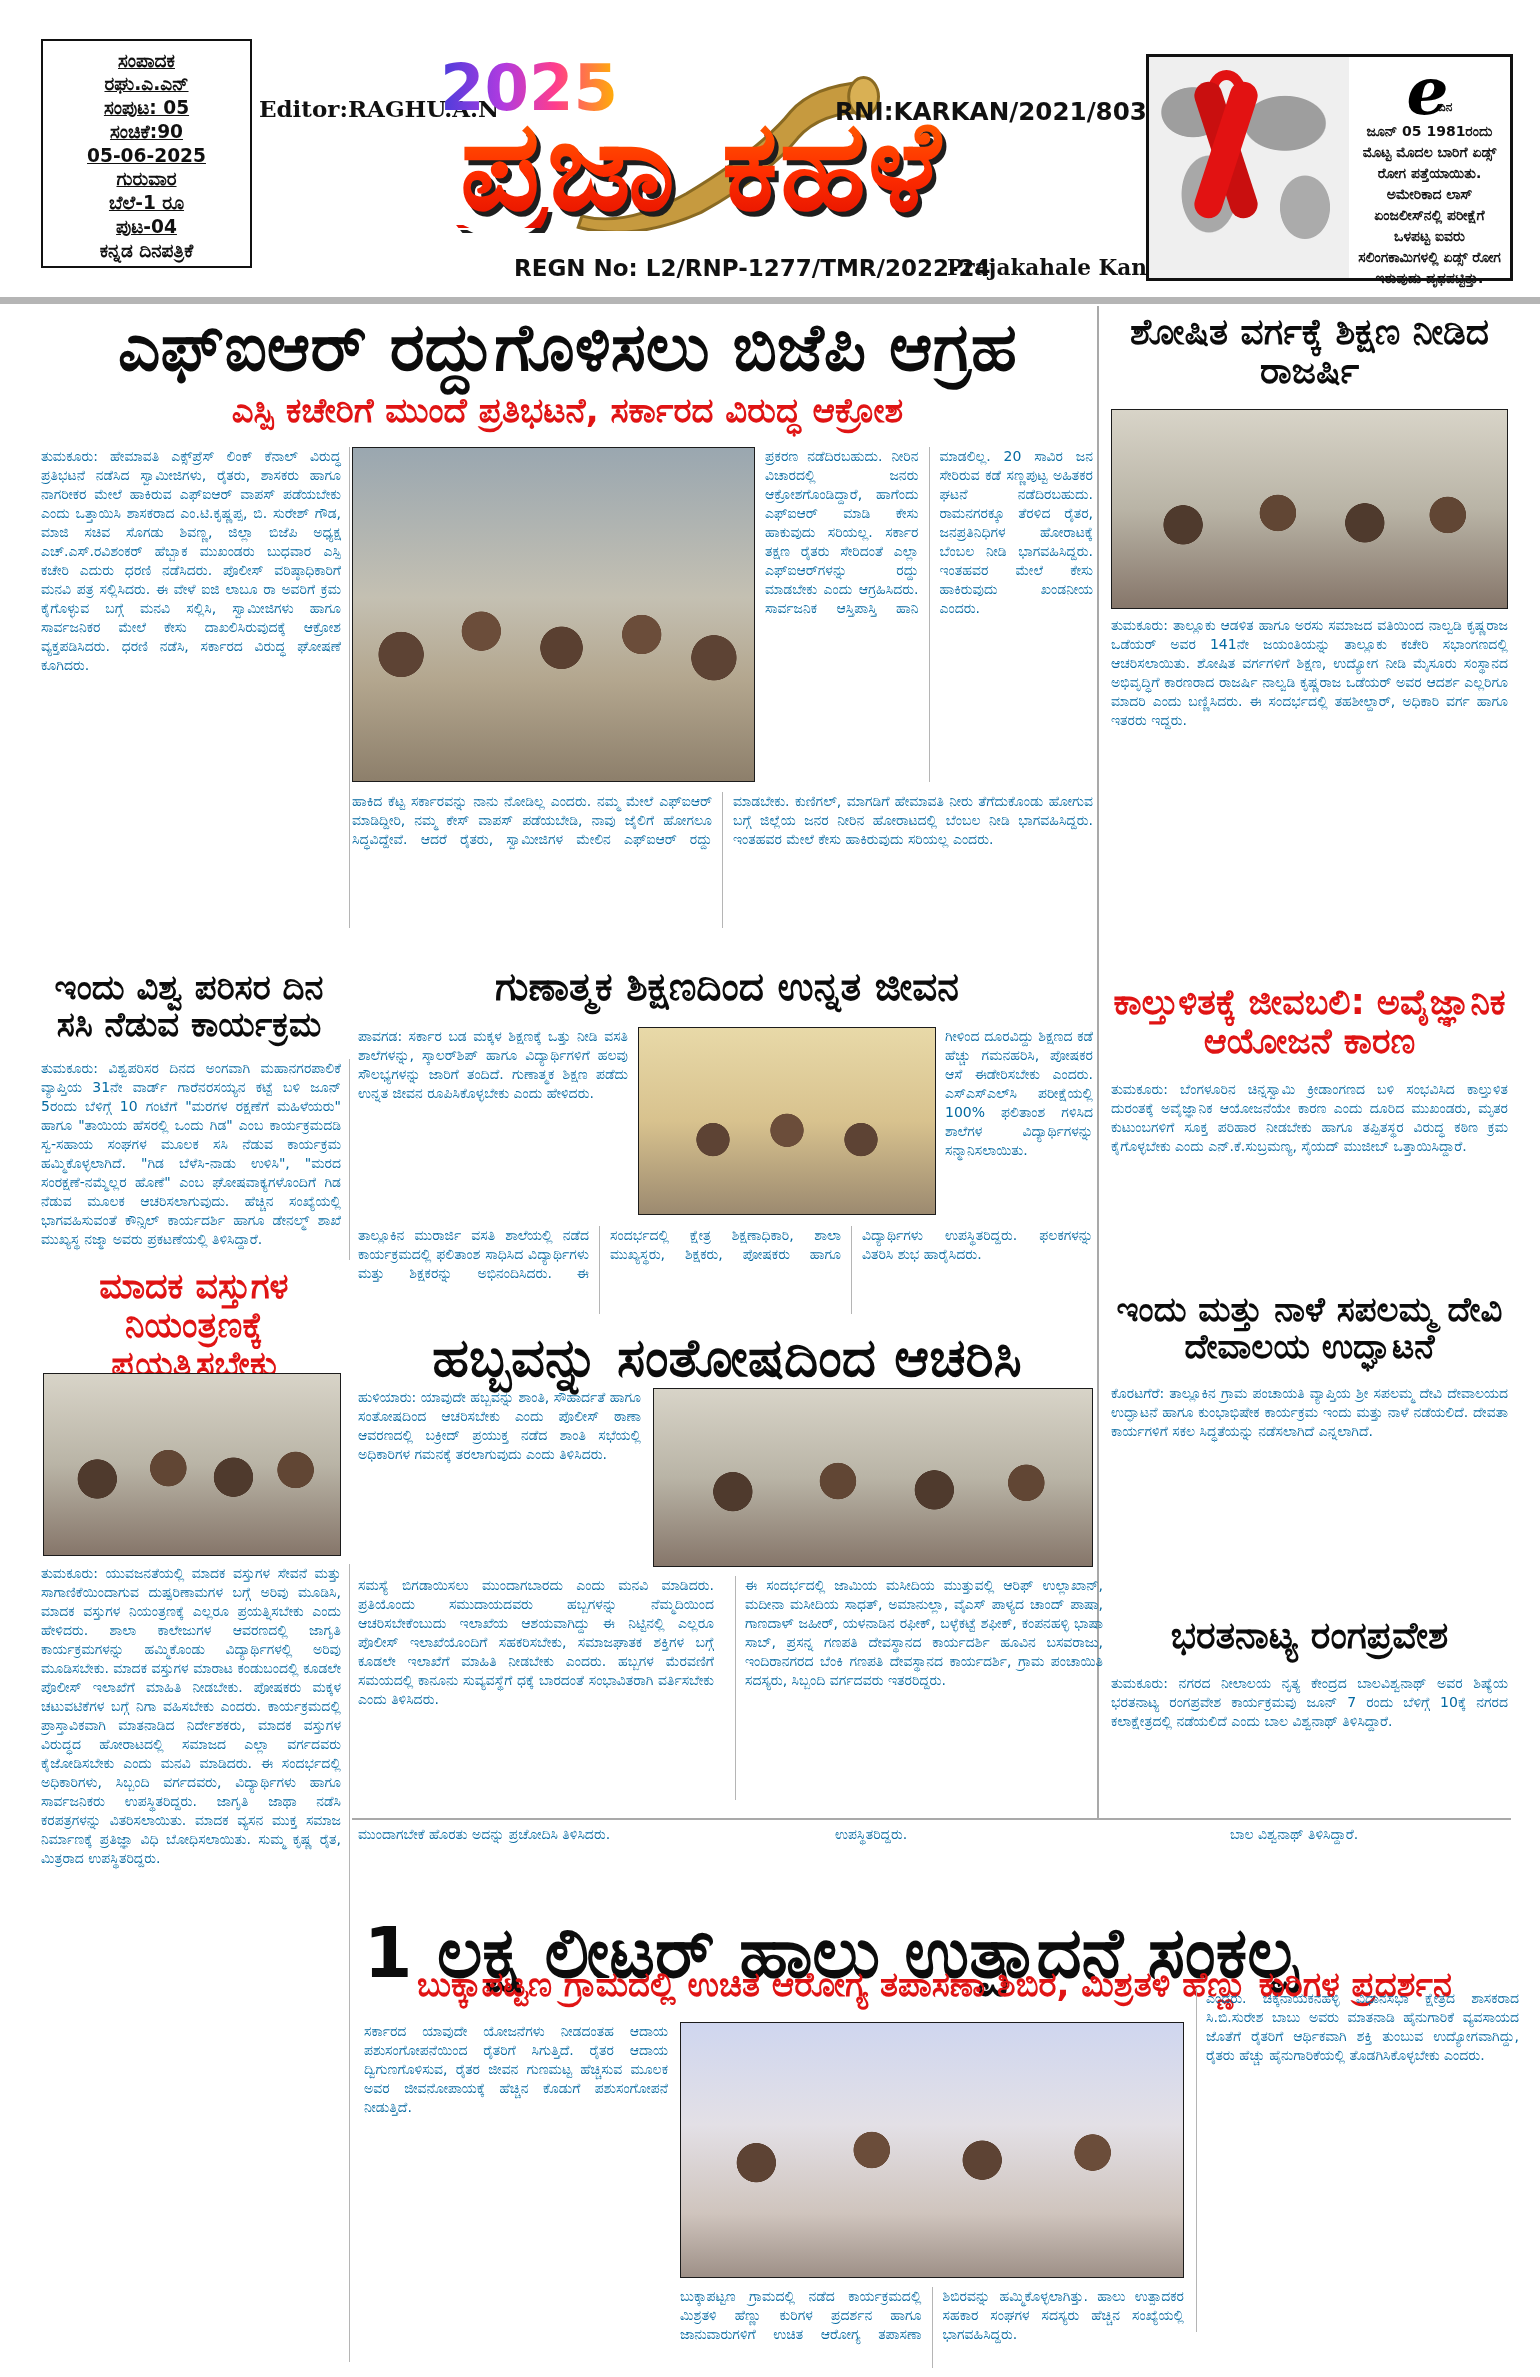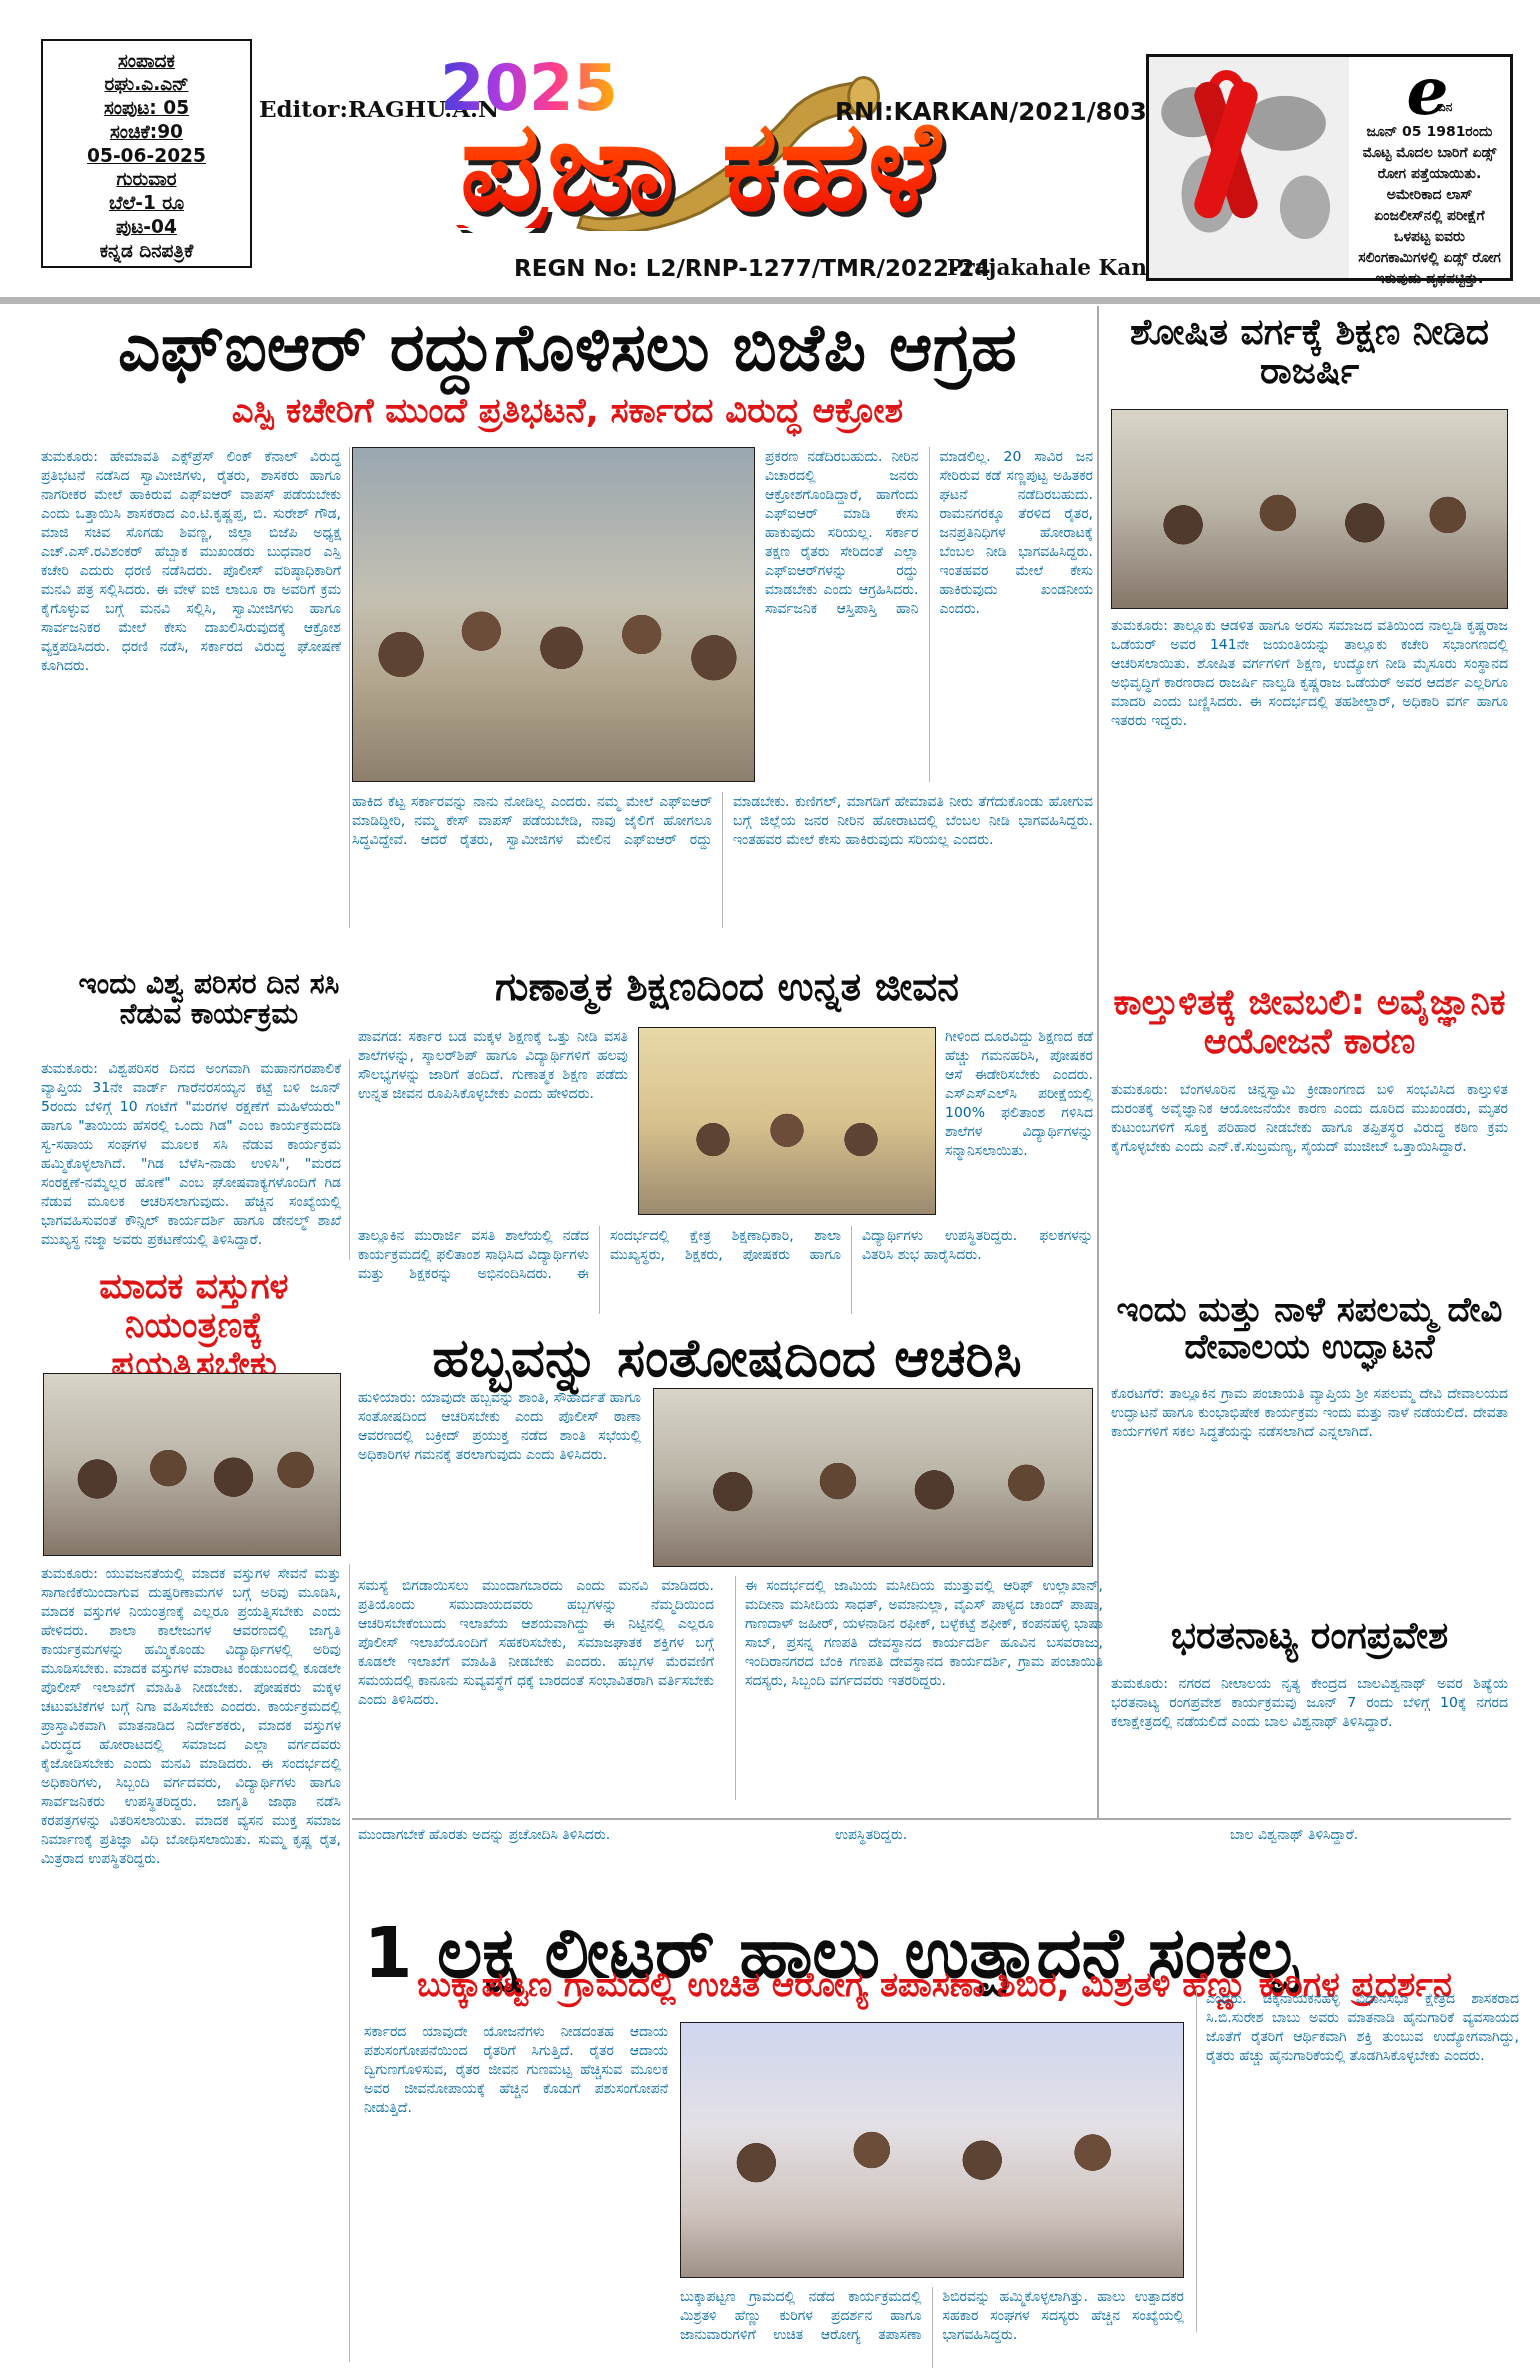--- a/index.html
+++ b/index.html
@@ -126,21 +126,21 @@
   <div class="abs body-text cols2" style="left:765px;top:447px;width:328px;height:335px;">ಪ್ರಕರಣ ನಡೆದಿರಬಹುದು. ನೀರಿನ ವಿಚಾರದಲ್ಲಿ ಜನರು ಆಕ್ರೋಶಗೊಂಡಿದ್ದಾರೆ, ಹಾಗೆಂದು ಎಫ್‌ಐಆರ್ ಮಾಡಿ ಕೇಸು ಹಾಕುವುದು ಸರಿಯಲ್ಲ. ಸರ್ಕಾರ ತಕ್ಷಣ ರೈತರು ಸೇರಿದಂತೆ ಎಲ್ಲಾ ಎಫ್‌ಐಆರ್‌ಗಳನ್ನು ರದ್ದು ಮಾಡಬೇಕು ಎಂದು ಆಗ್ರಹಿಸಿದರು. ಸಾರ್ವಜನಿಕ ಆಸ್ತಿಪಾಸ್ತಿ ಹಾನಿ ಮಾಡಲಿಲ್ಲ. 20 ಸಾವಿರ ಜನ ಸೇರಿರುವ ಕಡೆ ಸಣ್ಣಪುಟ್ಟ ಅಹಿತಕರ ಘಟನೆ ನಡೆದಿರಬಹುದು. ರಾಮನಗರಕ್ಕೂ ತೆರಳಿದ ರೈತರ, ಜನಪ್ರತಿನಿಧಿಗಳ ಹೋರಾಟಕ್ಕೆ ಬೆಂಬಲ ನೀಡಿ ಭಾಗವಹಿಸಿದ್ದರು. ಇಂತಹವರ ಮೇಲೆ ಕೇಸು ಹಾಕಿರುವುದು ಖಂಡನೀಯ ಎಂದರು.</div>
 
   <div class="abs body-text cols2" style="left:352px;top:792px;width:741px;height:136px;">ಹಾಕಿದ ಕೆಟ್ಟ ಸರ್ಕಾರವನ್ನು ನಾನು ನೋಡಿಲ್ಲ ಎಂದರು. ನಮ್ಮ ಮೇಲೆ ಎಫ್‌ಐಆರ್ ಮಾಡಿದ್ದೀರಿ, ನಮ್ಮ ಕೇಸ್ ವಾಪಸ್ ಪಡೆಯಬೇಡಿ, ನಾವು ಜೈಲಿಗೆ ಹೋಗಲೂ ಸಿದ್ಧವಿದ್ದೇವೆ. ಆದರೆ ರೈತರು, ಸ್ವಾಮೀಜಿಗಳ ಮೇಲಿನ ಎಫ್‌ಐಆರ್ ರದ್ದು ಮಾಡಬೇಕು. ಕುಣಿಗಲ್, ಮಾಗಡಿಗೆ ಹೇಮಾವತಿ ನೀರು ತೆಗೆದುಕೊಂಡು ಹೋಗುವ ಬಗ್ಗೆ ಜಿಲ್ಲೆಯ ಜನರ ನೀರಿನ ಹೋರಾಟದಲ್ಲಿ ಬೆಂಬಲ ನೀಡಿ ಭಾಗವಹಿಸಿದ್ದರು. ಇಂತಹವರ ಮೇಲೆ ಕೇಸು ಹಾಕಿರುವುದು ಸರಿಯಲ್ಲ ಎಂದರು.</div>
 
   <div class="abs vrule" style="left:1097px;top:306px;height:1513px;"></div>
 
   <div class="abs headline-black" style="left:1108px;top:313px;width:403px;font-size:36px;">ಶೋಷಿತ ವರ್ಗಕ್ಕೆ ಶಿಕ್ಷಣ ನೀಡಿದ ರಾಜರ್ಷಿ</div>
   <div class="abs photo ph-hall" style="left:1111px;top:409px;width:397px;height:200px;"></div>
   <div class="abs body-text" style="left:1111px;top:616px;width:397px;height:350px;">ತುಮಕೂರು: ತಾಲ್ಲೂಕು ಆಡಳಿತ ಹಾಗೂ ಅರಸು ಸಮಾಜದ ವತಿಯಿಂದ ನಾಲ್ವಡಿ ಕೃಷ್ಣರಾಜ ಒಡೆಯರ್ ಅವರ 141ನೇ ಜಯಂತಿಯನ್ನು ತಾಲ್ಲೂಕು ಕಚೇರಿ ಸಭಾಂಗಣದಲ್ಲಿ ಆಚರಿಸಲಾಯಿತು. ಶೋಷಿತ ವರ್ಗಗಳಿಗೆ ಶಿಕ್ಷಣ, ಉದ್ಯೋಗ ನೀಡಿ ಮೈಸೂರು ಸಂಸ್ಥಾನದ ಅಭಿವೃದ್ಧಿಗೆ ಕಾರಣರಾದ ರಾಜರ್ಷಿ ನಾಲ್ವಡಿ ಕೃಷ್ಣರಾಜ ಒಡೆಯರ್ ಅವರ ಆದರ್ಶ ಎಲ್ಲರಿಗೂ ಮಾದರಿ ಎಂದು ಬಣ್ಣಿಸಿದರು. ಈ ಸಂದರ್ಭದಲ್ಲಿ ತಹಶೀಲ್ದಾರ್, ಅಧಿಕಾರಿ ವರ್ಗ ಹಾಗೂ ಇತರರು ಇದ್ದರು.</div>
 
-  <div class="abs headline-black" style="left:56px;top:969px;width:306px;font-size:28px;">ಇಂದು ವಿಶ್ವ ಪರಿಸರ ದಿನ ಸಸಿ ನೆಡುವ ಕಾರ್ಯಕ್ರಮ</div>
+  <div class="abs headline-black" style="left:36px;top:969px;width:306px;font-size:34px;">ಇಂದು ವಿಶ್ವ ಪರಿಸರ ದಿನ ಸಸಿ ನೆಡುವ ಕಾರ್ಯಕ್ರಮ</div>
   <div class="abs body-text" style="left:41px;top:1059px;width:300px;height:201px;border-right:0.7px solid #b5b5b5;padding-right:7.5px;">ತುಮಕೂರು: ವಿಶ್ವಪರಿಸರ ದಿನದ ಅಂಗವಾಗಿ ಮಹಾನಗರಪಾಲಿಕೆ ವ್ಯಾಪ್ತಿಯ 31ನೇ ವಾರ್ಡ್ ಗಾರೆನರಸಯ್ಯನ ಕಟ್ಟೆ ಬಳಿ ಜೂನ್ 5ರಂದು ಬೆಳಿಗ್ಗೆ 10 ಗಂಟೆಗೆ "ಮರಗಳ ರಕ್ಷಣೆಗೆ ಮಹಿಳೆಯರು" ಹಾಗೂ "ತಾಯಿಯ ಹೆಸರಲ್ಲಿ ಒಂದು ಗಿಡ" ಎಂಬ ಕಾರ್ಯಕ್ರಮದಡಿ ಸ್ವ-ಸಹಾಯ ಸಂಘಗಳ ಮೂಲಕ ಸಸಿ ನೆಡುವ ಕಾರ್ಯಕ್ರಮ ಹಮ್ಮಿಕೊಳ್ಳಲಾಗಿದೆ. "ಗಿಡ ಬೆಳೆಸಿ-ನಾಡು ಉಳಿಸಿ", "ಮರದ ಸಂರಕ್ಷಣೆ-ನಮ್ಮೆಲ್ಲರ ಹೊಣೆ" ಎಂಬ ಘೋಷವಾಕ್ಯಗಳೊಂದಿಗೆ ಗಿಡ ನೆಡುವ ಮೂಲಕ ಆಚರಿಸಲಾಗುವುದು. ಹೆಚ್ಚಿನ ಸಂಖ್ಯೆಯಲ್ಲಿ ಭಾಗವಹಿಸುವಂತೆ ಕೌನ್ಸಿಲ್ ಕಾರ್ಯದರ್ಶಿ ಹಾಗೂ ಡೇನಲ್ಮ್ ಶಾಖೆ ಮುಖ್ಯಸ್ಥ ನಜ್ಮಾ ಅವರು ಪ್ರಕಟಣೆಯಲ್ಲಿ ತಿಳಿಸಿದ್ದಾರೆ.</div>
 
   <div class="abs headline-black" style="left:358px;top:966px;width:738px;font-size:39px;">ಗುಣಾತ್ಮಕ ಶಿಕ್ಷಣದಿಂದ ಉನ್ನತ ಜೀವನ</div>
 
   <div class="abs body-text" style="left:358px;top:1027px;width:270px;height:192px;">ಪಾವಗಡ: ಸರ್ಕಾರ ಬಡ ಮಕ್ಕಳ ಶಿಕ್ಷಣಕ್ಕೆ ಒತ್ತು ನೀಡಿ ವಸತಿ ಶಾಲೆಗಳನ್ನು, ಸ್ಕಾಲರ್‌ಶಿಪ್ ಹಾಗೂ ವಿದ್ಯಾರ್ಥಿಗಳಿಗೆ ಹಲವು ಸೌಲಭ್ಯಗಳನ್ನು ಜಾರಿಗೆ ತಂದಿದೆ. ಗುಣಾತ್ಮಕ ಶಿಕ್ಷಣ ಪಡೆದು ಉನ್ನತ ಜೀವನ ರೂಪಿಸಿಕೊಳ್ಳಬೇಕು ಎಂದು ಹೇಳಿದರು.</div>
   <div class="abs photo ph-stage" style="left:638px;top:1027px;width:298px;height:188px;"></div>
   <div class="abs body-text" style="left:945px;top:1027px;width:148px;height:192px;">ಗೀಳಿಂದ ದೂರವಿದ್ದು ಶಿಕ್ಷಣದ ಕಡೆ ಹೆಚ್ಚು ಗಮನಹರಿಸಿ, ಪೋಷಕರ ಆಸೆ ಈಡೇರಿಸಬೇಕು ಎಂದರು. ಎಸ್‌ಎಸ್‌ಎಲ್‌ಸಿ ಪರೀಕ್ಷೆಯಲ್ಲಿ 100% ಫಲಿತಾಂಶ ಗಳಿಸಿದ ಶಾಲೆಗಳ ವಿದ್ಯಾರ್ಥಿಗಳನ್ನು ಸನ್ಮಾನಿಸಲಾಯಿತು.</div>
   <div class="abs body-text cols3" style="left:358px;top:1226px;width:735px;height:88px;">ತಾಲ್ಲೂಕಿನ ಮುರಾರ್ಜಿ ವಸತಿ ಶಾಲೆಯಲ್ಲಿ ನಡೆದ ಕಾರ್ಯಕ್ರಮದಲ್ಲಿ ಫಲಿತಾಂಶ ಸಾಧಿಸಿದ ವಿದ್ಯಾರ್ಥಿಗಳು ಮತ್ತು ಶಿಕ್ಷಕರನ್ನು ಅಭಿನಂದಿಸಿದರು. ಈ ಸಂದರ್ಭದಲ್ಲಿ ಕ್ಷೇತ್ರ ಶಿಕ್ಷಣಾಧಿಕಾರಿ, ಶಾಲಾ ಮುಖ್ಯಸ್ಥರು, ಶಿಕ್ಷಕರು, ಪೋಷಕರು ಹಾಗೂ ವಿದ್ಯಾರ್ಥಿಗಳು ಉಪಸ್ಥಿತರಿದ್ದರು. ಫಲಕಗಳನ್ನು ವಿತರಿಸಿ ಶುಭ ಹಾರೈಸಿದರು.</div>
 
   <div class="abs headline-red" style="left:41px;top:1267px;width:306px;font-size:35px;">ಮಾದಕ ವಸ್ತುಗಳ ನಿಯಂತ್ರಣಕ್ಕೆ ಪ್ರಯತ್ನಿಸಬೇಕು</div>

